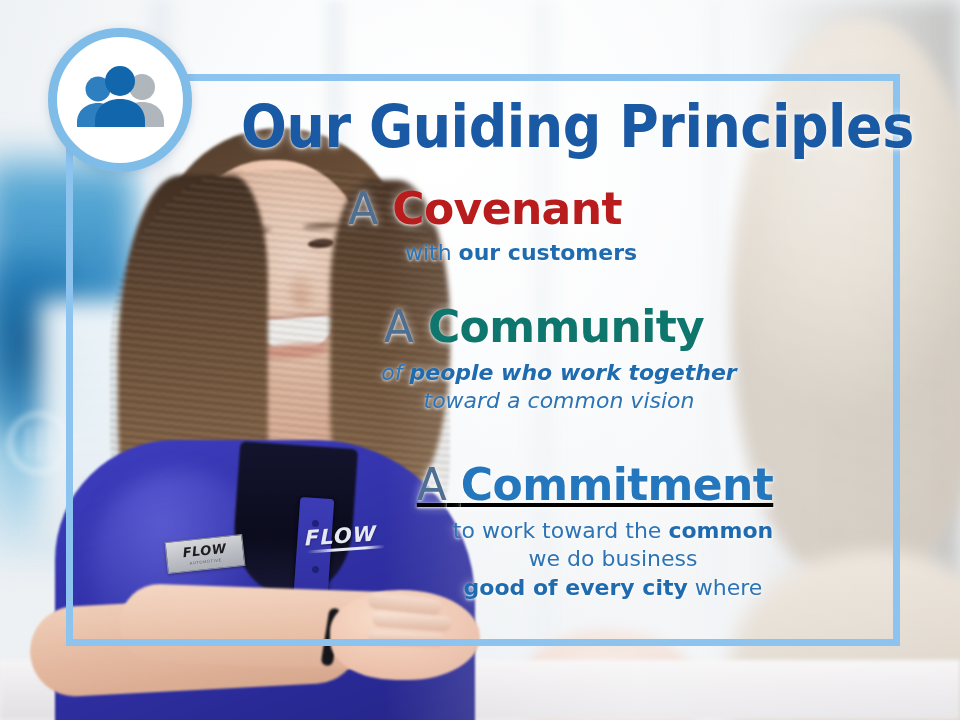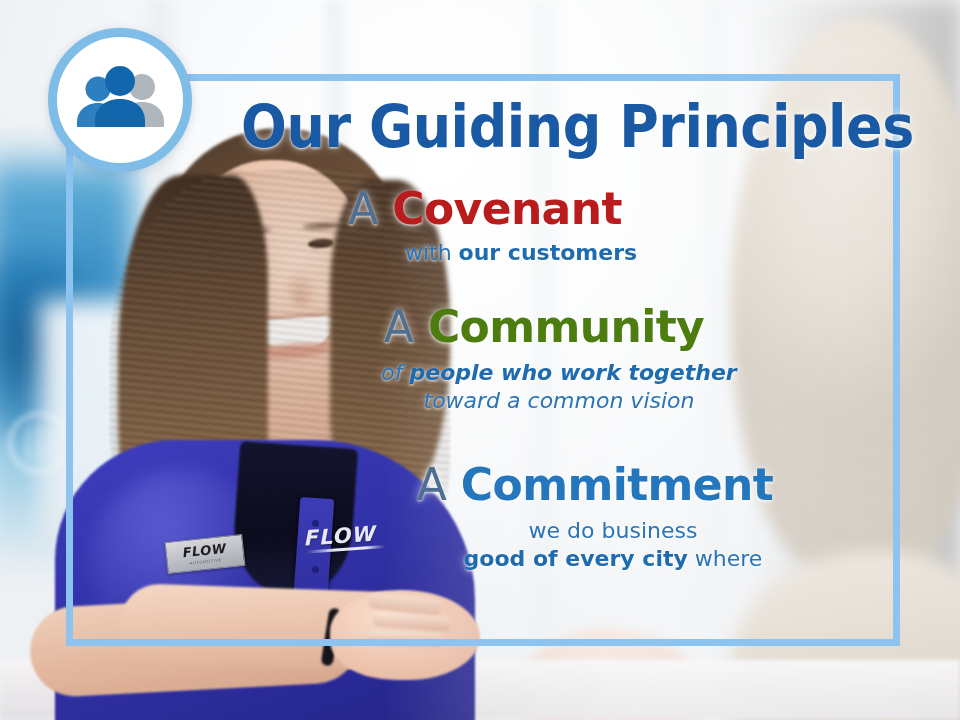--- a/index.html
+++ b/index.html
@@ -436,21 +436,21 @@
   
   #principle-covenant   { left: 0; top: 186px; text-align: center; }
   #principle-covenant .p-head { padding-left: 10px; }
   #principle-covenant .p-sub  { padding-left: 36px; margin-top: 6px; }
 
   #principle-community  { left: 0; top: 304px; text-align: center; }
   #principle-community .p-head { padding-left: 128px; }
   #principle-community .p-sub  { padding-left: 158px; margin-top: 8px; }
 
   #principle-commitment { left: 0; top: 462px; text-align: center; }
-  #principle-commitment .p-head { padding-left: 230px; }
+  #principle-commitment .p-head { padding-left: 230px; text-decoration: underline; }
   #principle-commitment .p-sub  { padding-left: 266px; margin-top: 8px; }
 
   .txt-shadow { text-shadow: 0 1px 3px rgba(255,255,255,.85), 0 0 10px rgba(255,255,255,.65); }
 </style>
 </head>
 <body>
 
 <div id="stage">
 
   <div class="photo-layer">
@@ -541,39 +541,42 @@
     <div class="p-sub txt-shadow" style="color: rgb(44, 116, 181); margin-left: 46px;">
       <div>
         <span>with </span><b>our customers</b>
       </div>
     </div>
   </div>
 
   <div class="principle" id="principle-community">
     <div class="p-head txt-shadow">
       <span class="art" style="color: rgb(78, 110, 146);">A</span>
-      <span class="key" style="color: #4d7c0f; text-align: center;">Community</span>
+      <span class="key" style="color: #0f766e; text-align: center;">Community</span>
     </div>
     <div class="p-sub txt-shadow" style="color: rgb(44, 116, 181); font-style: italic;">
       <div>
         <span>of </span><b>people who work together</b>
       </div>
       <div>
         <span>toward a common vision</span>
       </div>
     </div>
   </div>
 
   <div class="principle" id="principle-commitment">
     <div class="p-head txt-shadow">
       <span class="art" style="color: rgb(78, 110, 146);">A</span>
       <span class="key" style="color: rgb(36, 119, 188);">Commitment</span>
     </div>
     <div class="p-sub txt-shadow" style="color: rgb(44, 116, 181);">
       <div>
+        <span>to work toward the </span><b>common</b>
+      </div>
+      <div>
         <span>we do business</span>
       </div>
       <div>
         <b>good of every city</b><span> where</span>
       </div>
     </div>
   </div>
 
 </div>
 

